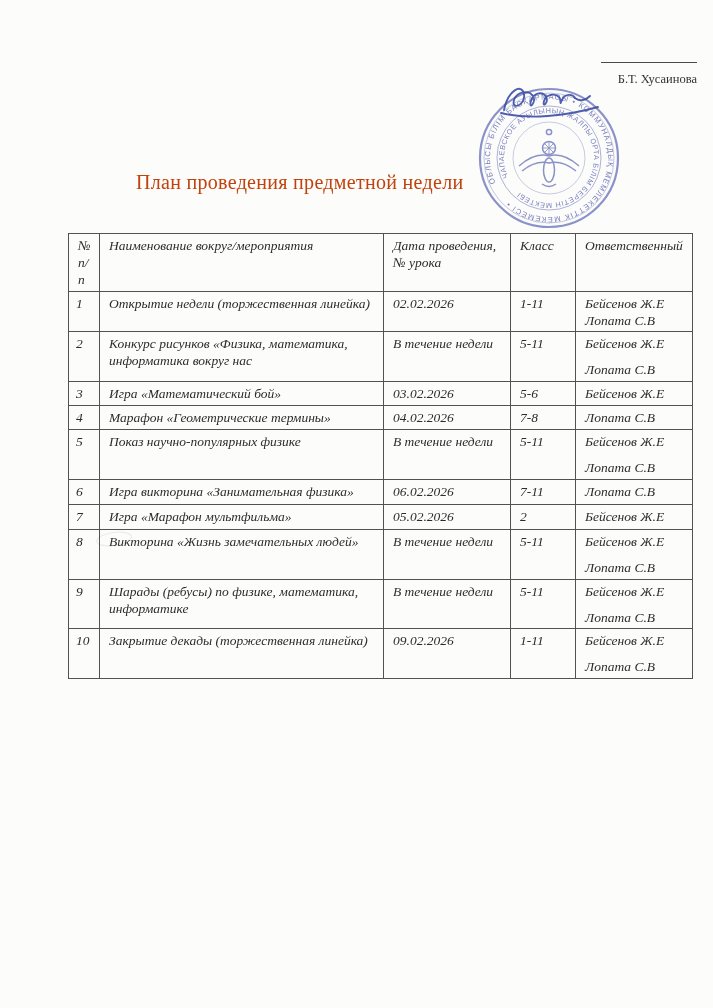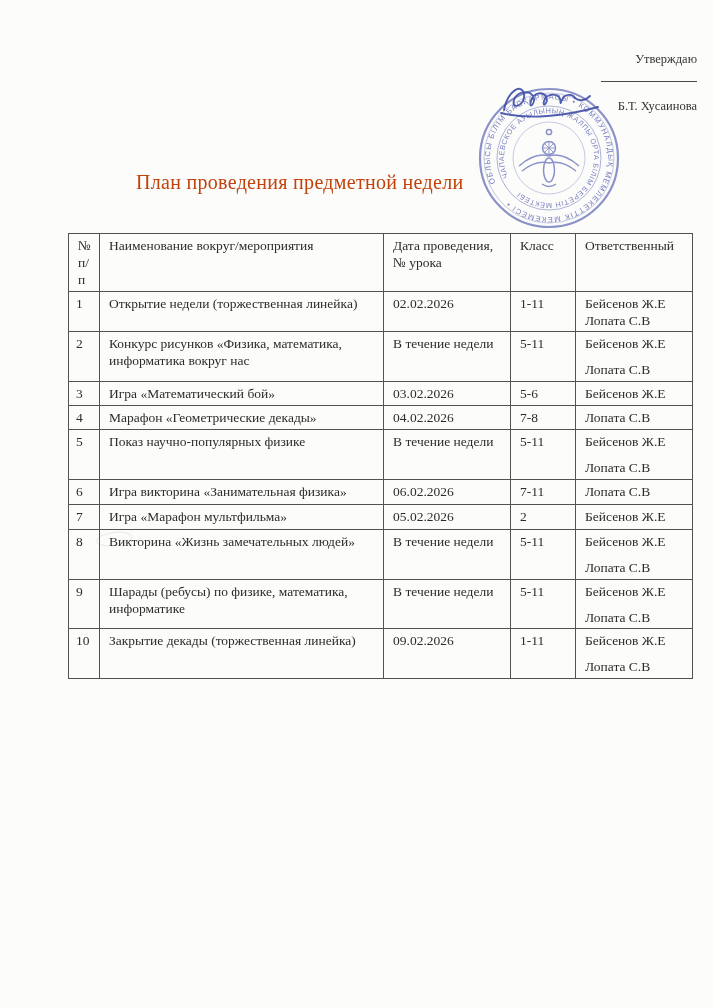--- a/index.html
+++ b/index.html
@@ -14,21 +14,21 @@
   
   .approval{
     position:absolute;top:50px;right:16px;width:300px;
     text-align:right;font-size:12.5px;line-height:19px;color:#333;
     z-index:10;
   }
   .sig-rule{
     display:inline-block;width:96px;border-bottom:1px solid #4a4a4a;
     height:8px;margin-top:4px;
   }
-  .director-name{margin-top:9px;}
+  .director-name{margin-top:1px;}
 
   
   .signature{position:absolute;left:498px;top:80px;width:140px;height:48px;z-index:30;}
 
   
   .stamp{position:absolute;left:476px;top:85px;width:146px;height:146px;z-index:20;opacity:.82;}
 
   
   .doc-title{
     position:absolute;left:136px;top:167px;width:520px;
@@ -37,21 +37,21 @@
   }
 
   
   table.schedule{
     position:absolute;left:68px;top:233px;width:624px;
     border-collapse:collapse;table-layout:fixed;
     font-size:13.5px;line-height:1.25;color:#2c2c2c;z-index:10;
   }
   .schedule th,.schedule td{
     border:1px solid #525252;vertical-align:top;text-align:left;
-    padding:4px 13px 2px 9px;font-weight:normal;overflow:hidden;
+    padding:4px 13px 2px 9px;font-weight:normal;overflow:hidden;font-style:italic;
   }
   .schedule col.c-num{width:31px;}
   .schedule col.c-name{width:284px;}
   .schedule col.c-date{width:127px;}
   .schedule col.c-class{width:65px;}
   .schedule col.c-resp{width:117px;}
   .schedule td.num{padding-left:7px;}
   .resp2.gap{margin-top:9px;}
 
   
@@ -60,21 +60,20 @@
     border-radius:50%;border:1px solid rgba(150,150,150,.18);
     transform:rotate(-8deg);z-index:5;
   }
 </style>
 </head>
 <body>
 
 <div class="page">
 
   <div class="approval">
-    <div>Утверждаю</div>
     <div><span class="sig-rule"></span></div>
     <div class="director-name">Б.Т. Хусаинова</div>
   </div>
 
   <svg class="signature" viewBox="0 0 140 48">
     <g fill="none" stroke="#3d4da6" stroke-width="1.9" stroke-linecap="round" opacity="0.9">
       <path d="M6,30 C10,10 24,3 26,14 C28,25 13,31 16,20 C19,11 31,10 35,16 C39,22 30,31 33,21 C36,12 45,11 48,17 C51,22 44,29 46,21 C48,14 57,13 61,17 C64,20 61,27 64,20 C67,13 75,14 77,18"></path>
       <path d="M3,33 C30,40 68,36 100,27"></path>
       <path d="M77,18 C82,22 88,20 92,16"></path>
     </g>
@@ -157,21 +156,21 @@
       <td class="num">3</td>
       <td>Игра «Математический бой»</td>
       <td>03.02.2026</td>
       <td>5-6</td>
       <td>
         <div class="resp1">Бейсенов Ж.Е</div>
       </td>
     </tr>
     <tr style="height:24px">
       <td class="num">4</td>
-      <td>Марафон «Геометрические декады»</td>
+      <td>Марафон «Геометрические термины»</td>
       <td>04.02.2026</td>
       <td>7-8</td>
       <td>
         <div class="resp1">Лопата С.В</div>
       </td>
     </tr>
     <tr style="height:45px">
       <td class="num">5</td>
       <td>Показ научно-популярных физике</td>
       <td>В течение недели</td>

